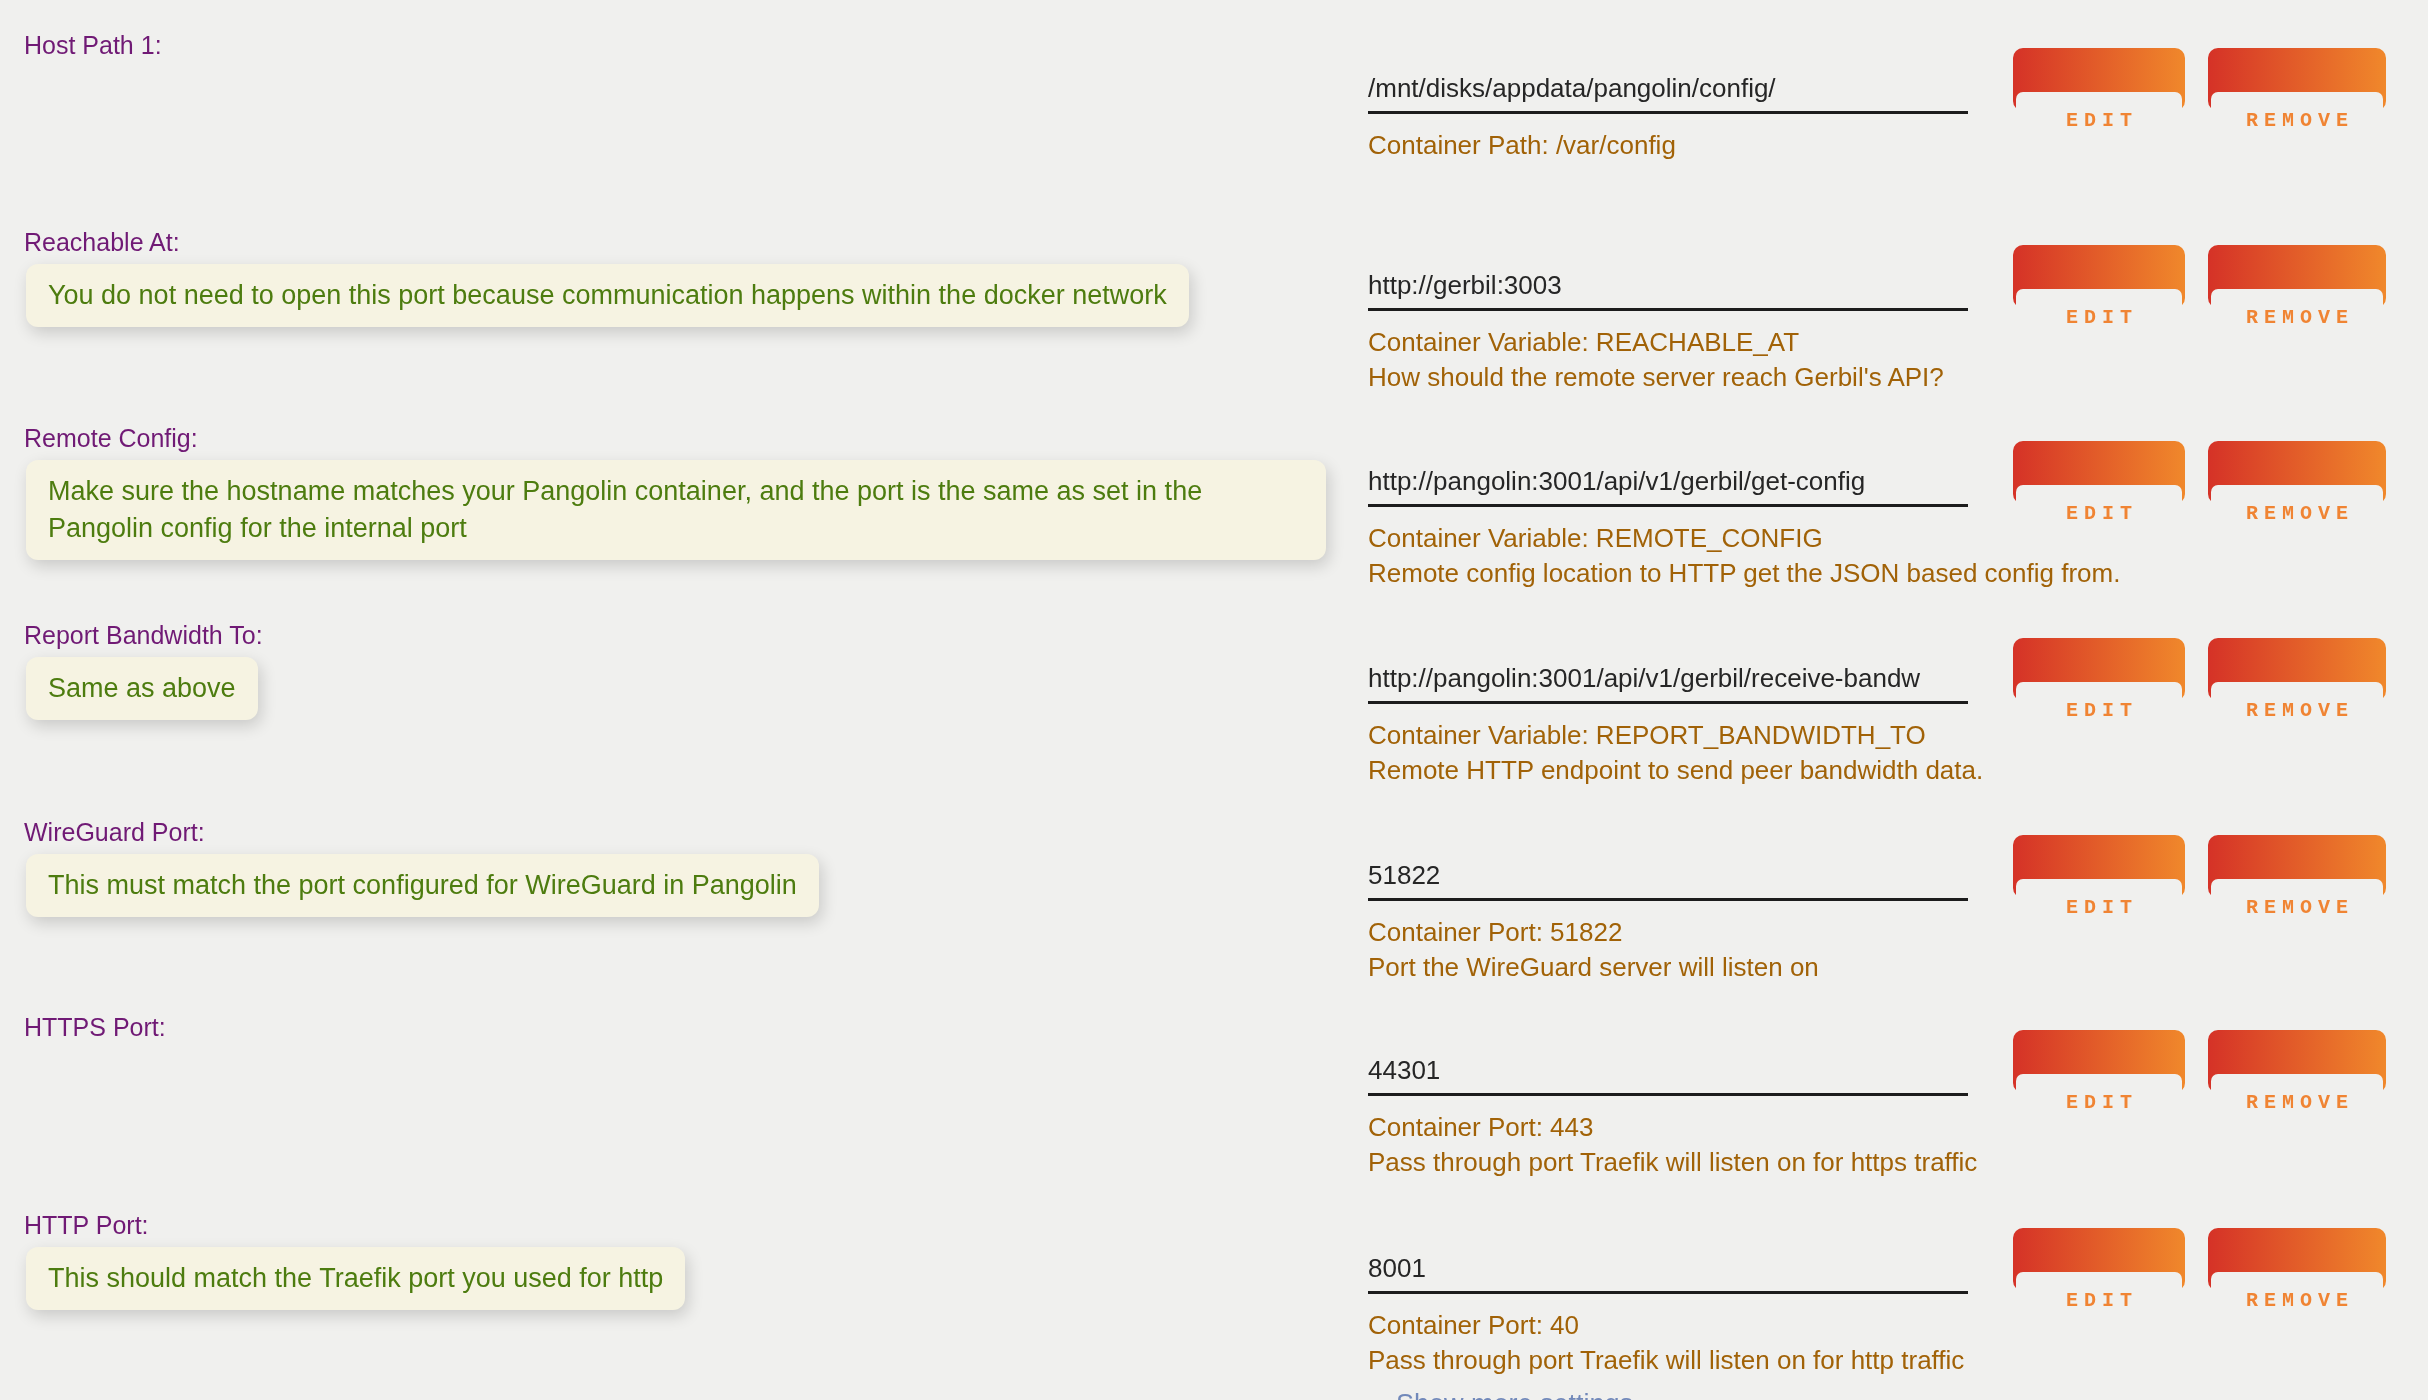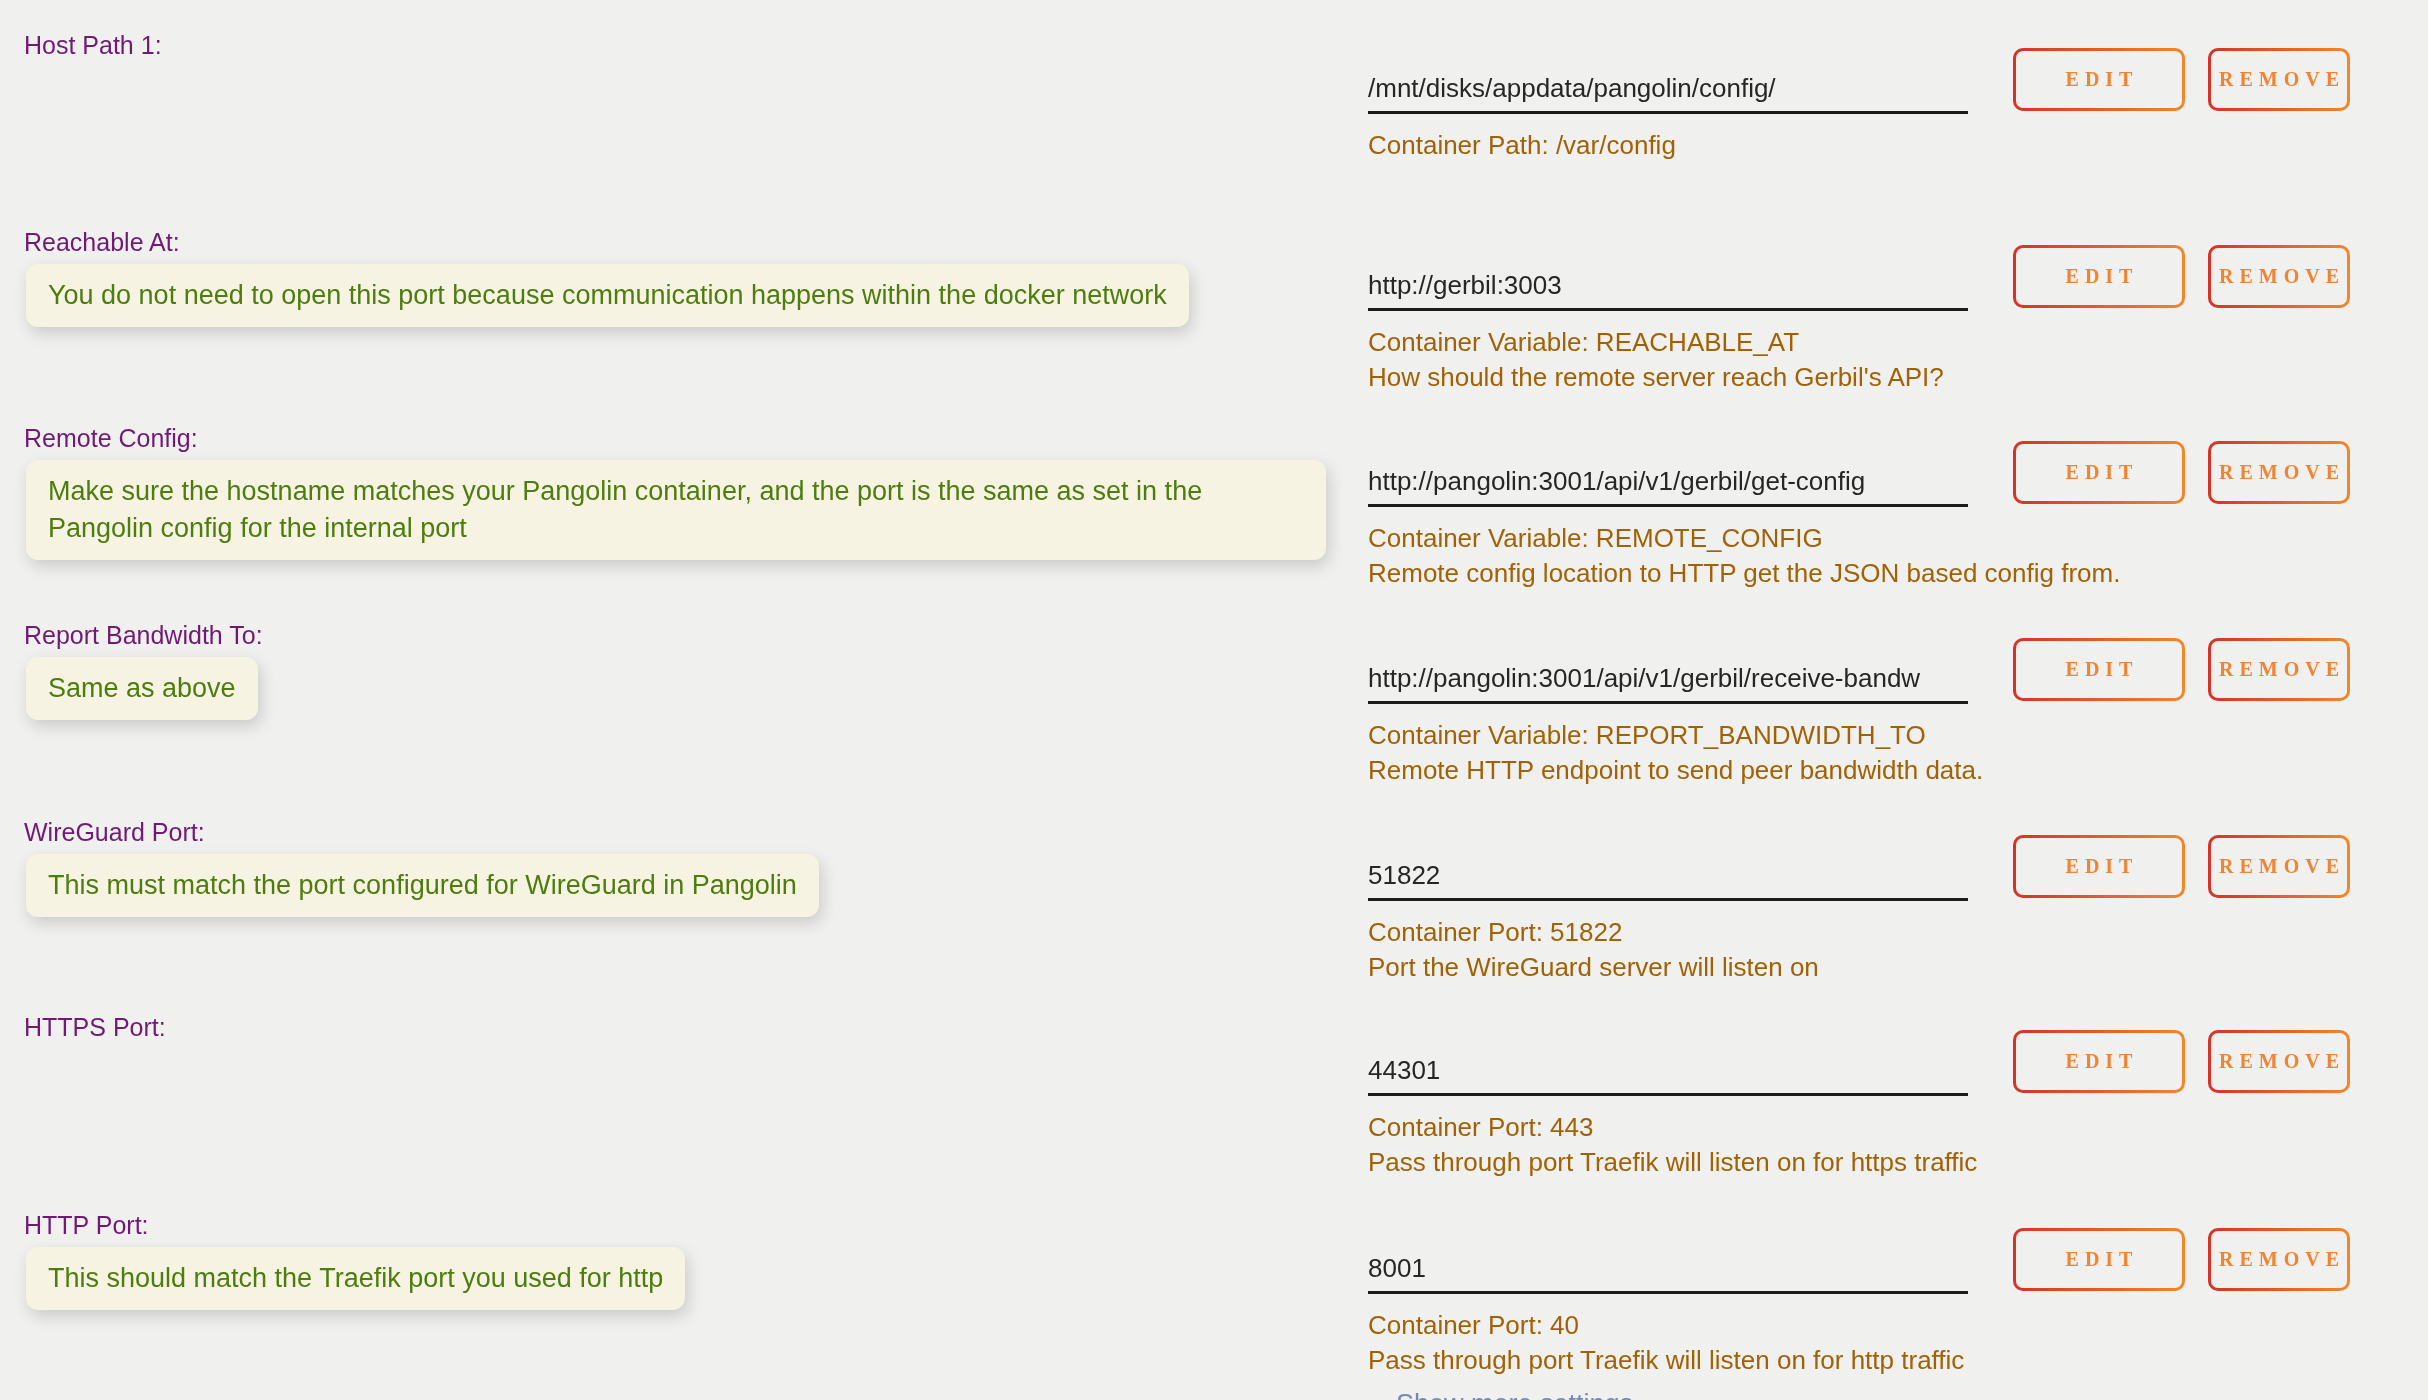--- a/index.html
+++ b/index.html
@@ -45,29 +45,30 @@
   }
   .btn {
     height: 63px; padding: 3px;
     border: none; display: block;
     border-radius: 10px;
     background: linear-gradient(90deg, #d53227, #f0882b);
     box-sizing: border-box;
     cursor: pointer;
   }
   .btn-edit { width: 172px; }
-  .btn-remove { width: 142px; }
+  .btn-remove { width: 178px; }
   .btn-inner {
     height: 57px; border-radius: 7px;
     background: #f0f0ee;
     display: flex; align-items: center; justify-content: center;
-    font-family: Liberation Serif, serif;
+    font-family: Liberation Mono, monospace;
     font-size: 20px; font-weight: 700;
     letter-spacing: 6px; text-indent: 6px;
     color: #f08433;
+    margin-top: 41px;
   }
   .partial-link {
     position: absolute; left: 1396px; top: 1389px;
     font-size: 27px; color: #7289ba; white-space: nowrap;
     cursor: pointer;
   }
 </style>
 </head>
 <body>
 

